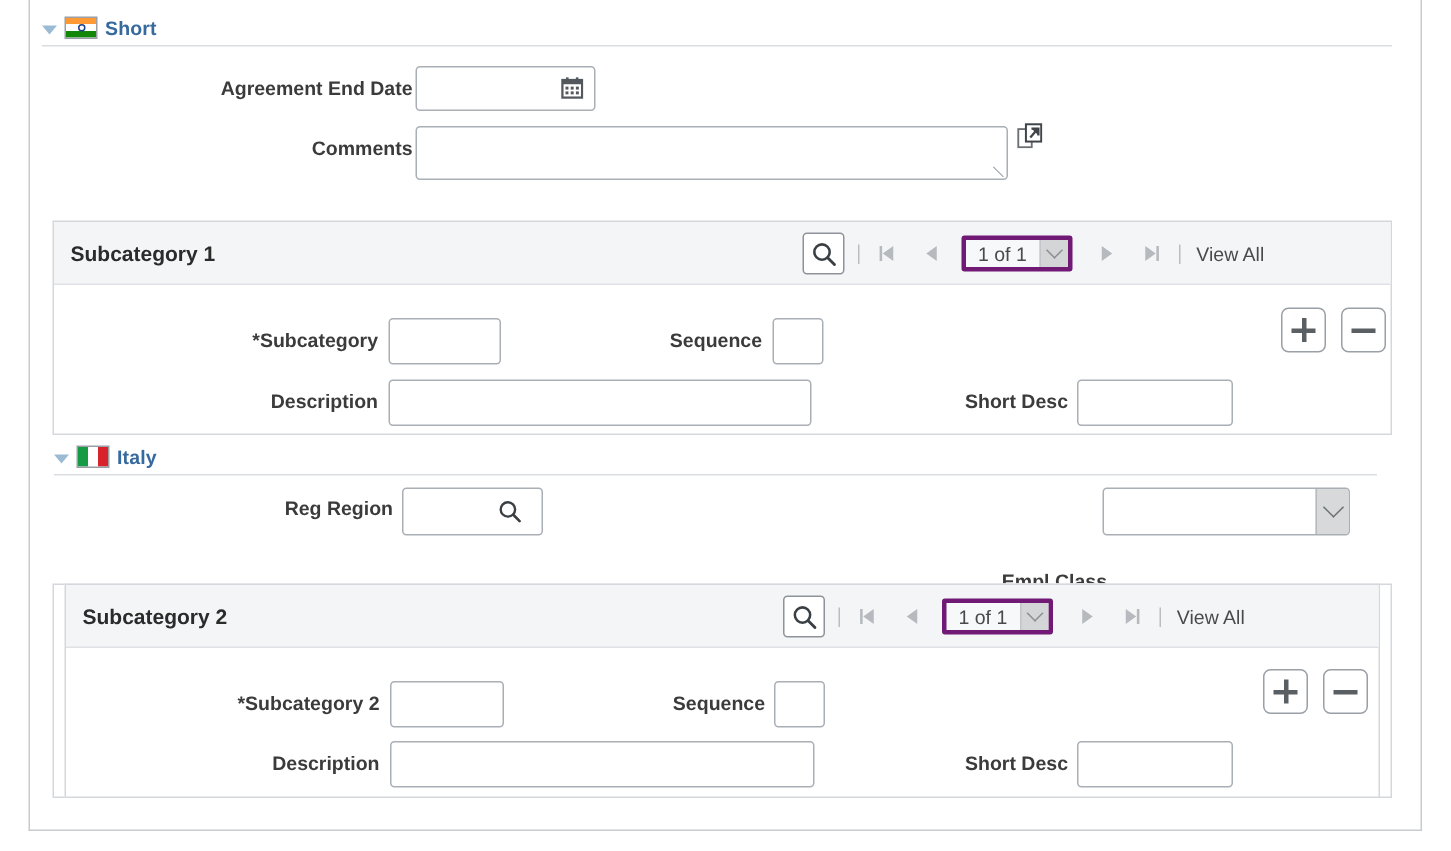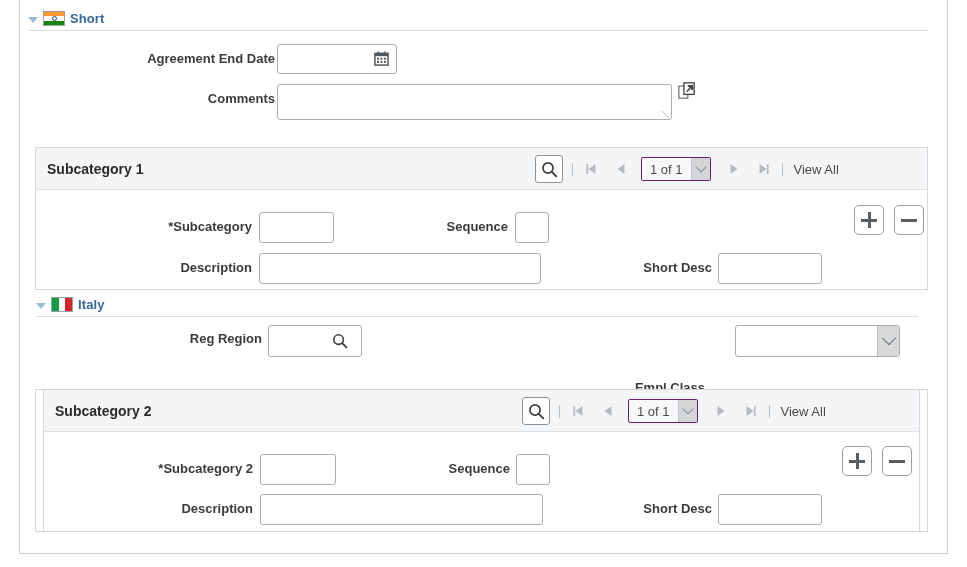--- a/index.html
+++ b/index.html
@@ -245,21 +245,21 @@
     margin: 0 9px;
   }
   .nav-arrow {
     width: 18px; height: 22px;
     display: flex;
     align-items: center;
     justify-content: center;
     cursor: pointer;
   }
   .pager {
-    border: 1px solid #701a75;
+    border: 3px solid #701a75;
     border-radius: 2px;
     background: #f7f8f9;
     height: 24px;
     display: flex;
     align-items: stretch;
     box-sizing: border-box;
     overflow: hidden;
     margin: 0 3px;
   }
   .pager-txt {
@@ -429,21 +429,21 @@
 </div>
 <div class="sec-rule" style="left:36px; top:316px; width:882px;"></div>
 
 <div class="lbl" style="left:90px; top:331px; width:172px;">Reg Region</div>
 <input class="fld" style="left: 268px; top: 325px; width: 94px; height: 32px;" value="">
 <svg class="prompt-ico" style="left:332px; top:333px;" viewBox="0 0 16 16">
   <circle cx="6.6" cy="6.6" r="4.8" fill="none" stroke="#3a3f43" stroke-width="1.6"></circle>
   <path d="M10.2 10.2 L14.4 14.4" stroke="#3a3f43" stroke-width="1.8" stroke-linecap="round"></path>
 </svg>
 
-<div class="lbl" style="left:535px; top:333px; width:170px;margin-top:47px;">Empl Class</div>
+<div class="lbl" style="left:568px; top:333px; width:170px;margin-top:47px;">Empl Class</div>
 <div class="ddl-wrap" style="left:735px; top:325px; width:165px; height:32px;">
   <span class="ddl-val"></span>
   <span class="ddl-btn">
       <span class="chev"></span>
     </span>
 </div>
 
 <div class="grp" style="left:35px; top:389px; width:893px; height:143px;"></div>
 <div class="grp" style="left:43px; top:389px; width:877px; height:143px;"></div>
 <div class="grp-head" style="left:44px; top:390px; width:875px; height:42px;"></div>

